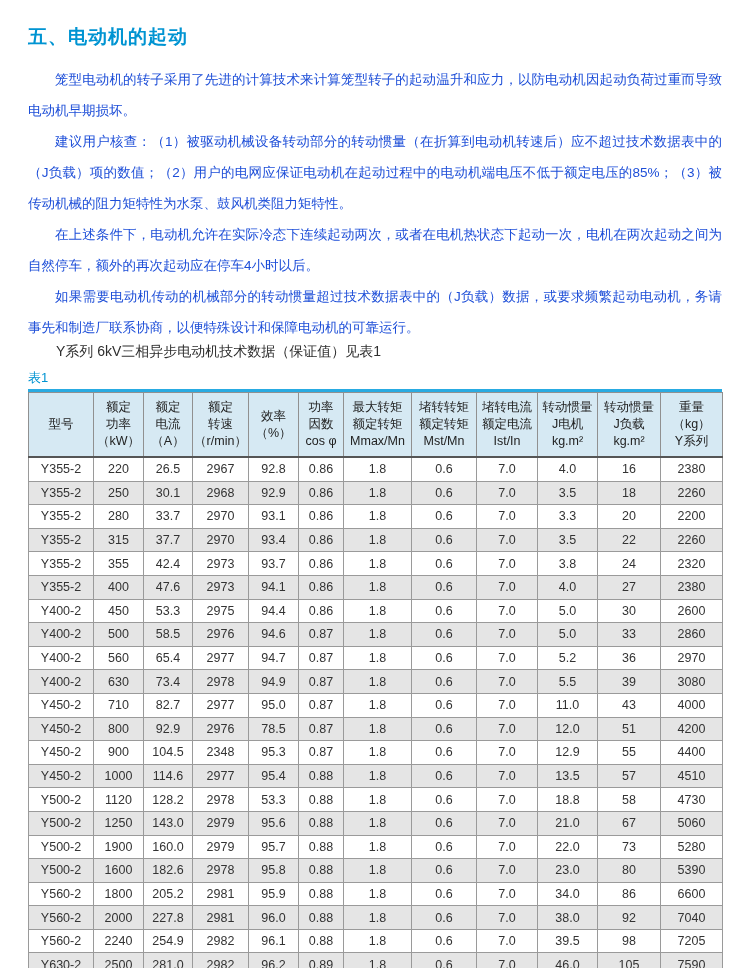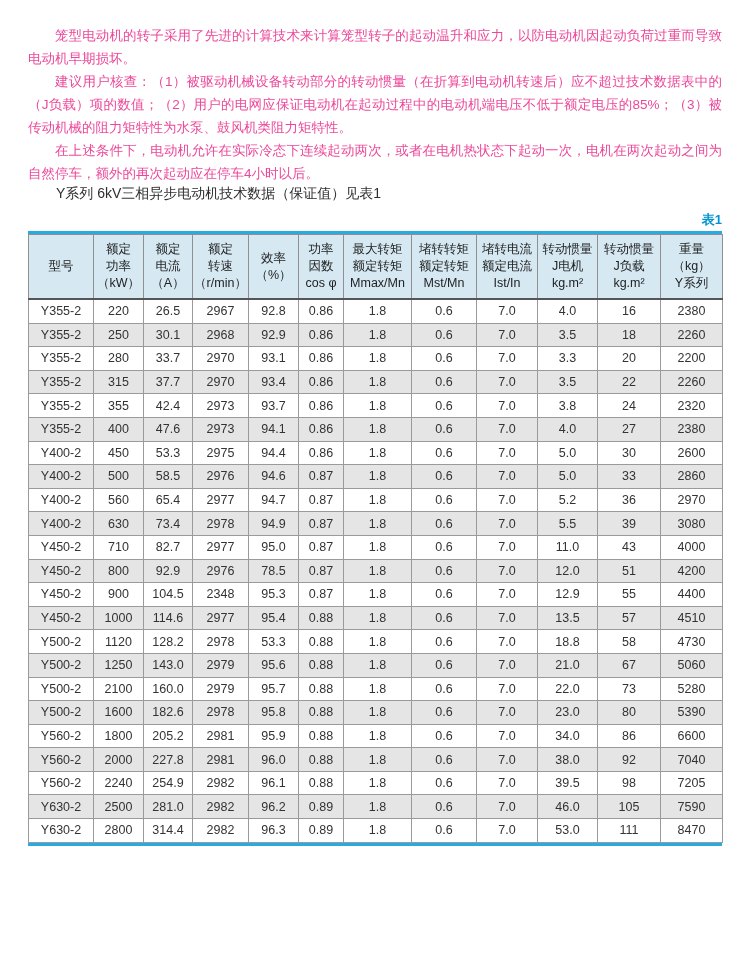--- a/index.html
+++ b/index.html
@@ -22,39 +22,39 @@
   h1.sec-title {
     margin: 0 0 14px 0;
     font-size: 19px;
     font-weight: bold;
     color: #0094d2;
     letter-spacing: 1px;
   }
   .body-text p {
     margin: 0;
     font-size: 13.5px;
-    line-height: 23px;
+    line-height: 31px;
     text-indent: 2em;
     text-align: justify;
-    color: #ec4899;
+    color: #1d4ed8;
   }
   .sec6-title {
     margin: 22px 0 12px 0;
   }
   .table-subtitle {
     margin: 0;
     font-size: 14px;
     color: #2e2e2e;
     padding-left: 2em;
   }
   .table-label {
     margin: 8px 0 2px 0;
-    text-align: right;
+    text-align: left;
     font-size: 13px;
-    font-weight: bold;
+    font-weight: normal;
     color: #0094d2;
   }
   .table-wrap {
     width: 694px;
     border-top: 3px solid #29abe2;
     border-bottom: 3px solid #29abe2;
   }
   table.tech {
     width: 694px;
     table-layout: fixed;
@@ -88,25 +88,27 @@
   table.tech tbody tr:nth-child(odd) {
     background: #ffffff;
   }
 </style>
 </head>
 <body>
 
 <div class="page">
   <div class="content">
 
+    <h1 class="sec-title">五、电动机的起动</h1>
 
     <div class="body-text">
       <p>笼型电动机的转子采用了先进的计算技术来计算笼型转子的起动温升和应力，以防电动机因起动负荷过重而导致电动机早期损坏。</p>
       <p>建议用户核查：（1）被驱动机械设备转动部分的转动惯量（在折算到电动机转速后）应不超过技术数据表中的（J负载）项的数值；（2）用户的电网应保证电动机在起动过程中的电动机端电压不低于额定电压的85%；（3）被传动机械的阻力矩特性为水泵、鼓风机类阻力矩特性。</p>
       <p>在上述条件下，电动机允许在实际冷态下连续起动两次，或者在电机热状态下起动一次，电机在两次起动之间为自然停车，额外的再次起动应在停车4小时以后。</p>
+      <p>如果需要电动机传动的机械部分的转动惯量超过技术数据表中的（J负载）数据，或要求频繁起动电动机，务请事先和制造厂联系协商，以便特殊设计和保障电动机的可靠运行。</p>
     </div>
 
 
     <p class="table-subtitle">Y系列 6kV三相异步电动机技术数据（保证值）见表1</p>
 
     <div class="table-label">表1</div>
 
     <div class="table-wrap">
       <table class="tech">
         <colgroup>
@@ -380,21 +382,21 @@
               <td>0.88</td>
               <td>1.8</td>
               <td>0.6</td>
               <td>7.0</td>
               <td>21.0</td>
               <td>67</td>
               <td>5060</td>
             </tr>
             <tr>
               <td>Y500-2</td>
-              <td>2100</td>
+              <td>1900</td>
               <td>160.0</td>
               <td>2979</td>
               <td>95.7</td>
               <td>0.88</td>
               <td>1.8</td>
               <td>0.6</td>
               <td>7.0</td>
               <td>22.0</td>
               <td>73</td>
               <td>5280</td>

